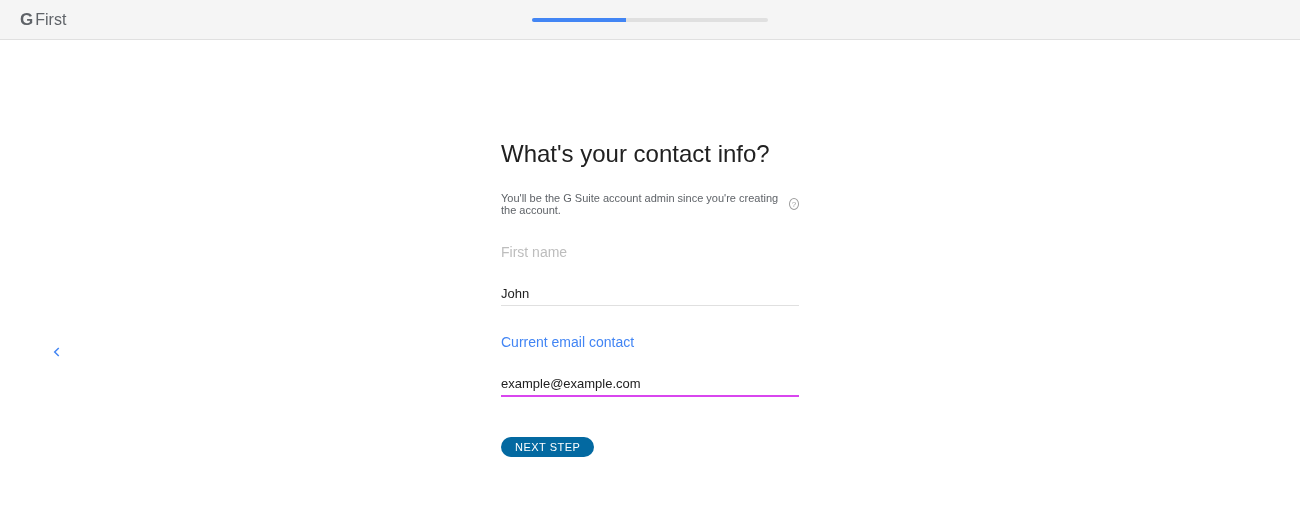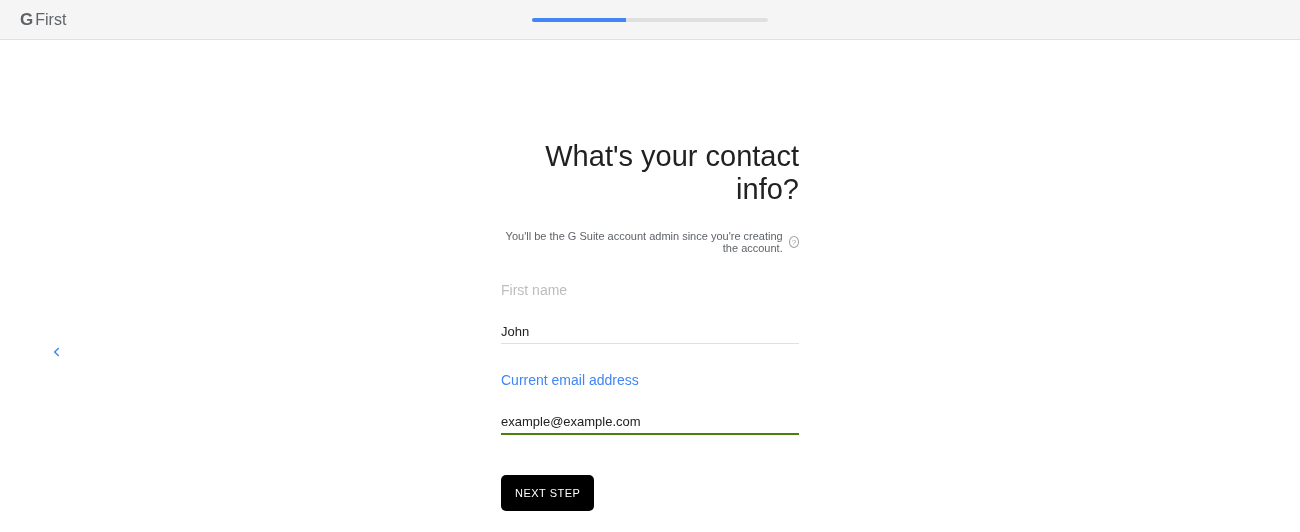--- a/index.html
+++ b/index.html
@@ -58,34 +58,32 @@
     .back-arrow svg {
       width: 14px;
       height: 14px;
     }
     .main {
       max-width: 298px;
       margin: 0 auto;
       padding-top: 100px;
     }
     .title {
-      font-size: 29px;
+      font-size: 24px;
       font-weight: 400;
       color: #212121;
       margin-bottom: 24px;
-      text-align: right;
     }
     .subtitle {
       font-size: 11px;
       color: #5f6368;
       display: flex;
       align-items: center;
       gap: 6px;
       margin-bottom: 28px;
-      text-align: right;
     }
     .help-icon {
       width: 12px;
       height: 12px;
       border: 1px solid #9e9e9e;
       border-radius: 50%;
       display: inline-flex;
       align-items: center;
       justify-content: center;
       font-size: 8px;
@@ -109,32 +107,32 @@
       border: none;
       border-bottom: 1px solid #e0e0e0;
       padding: 4px 0;
       font-size: 13px;
       color: #212121;
       outline: none;
       background: transparent;
       margin-top: 18px;
     }
     .field-input.focused {
-      border-bottom: 2px solid #4d7c0f;
+      border-bottom: 2px solid #d946ef;
     }
     .next-button {
-      background: #000000;
+      background: #0369a1;
       color: #fff;
       border: none;
-      padding: 12px 14px;
+      padding: 4px 14px;
       font-size: 11px;
       font-weight: 500;
       letter-spacing: 0.5px;
       cursor: pointer;
-      border-radius: 5px;
+      border-radius: 12px;
       margin-top: 12px;
     }
   </style>
 </head>
 <body>
 
 <div class="header">
   <div class="logo">
     <span class="logo-g">G</span>
     <span>First</span>
@@ -159,18 +157,18 @@
 
   <div class="field">
     <label class="field-label">First name</label>
     <input class="field-input" type="text" value="John" style="">
   </div>
 
   <div class="field">
   </div>
 
   <div class="field">
-    <label class="field-label focused">Current email address</label>
+    <label class="field-label focused">Current email contact</label>
     <input class="field-input focused" type="text" value="example@example.com" style="">
   </div>
 
   <button class="next-button">NEXT STEP</button>
 </div>
 
 </body></html>

